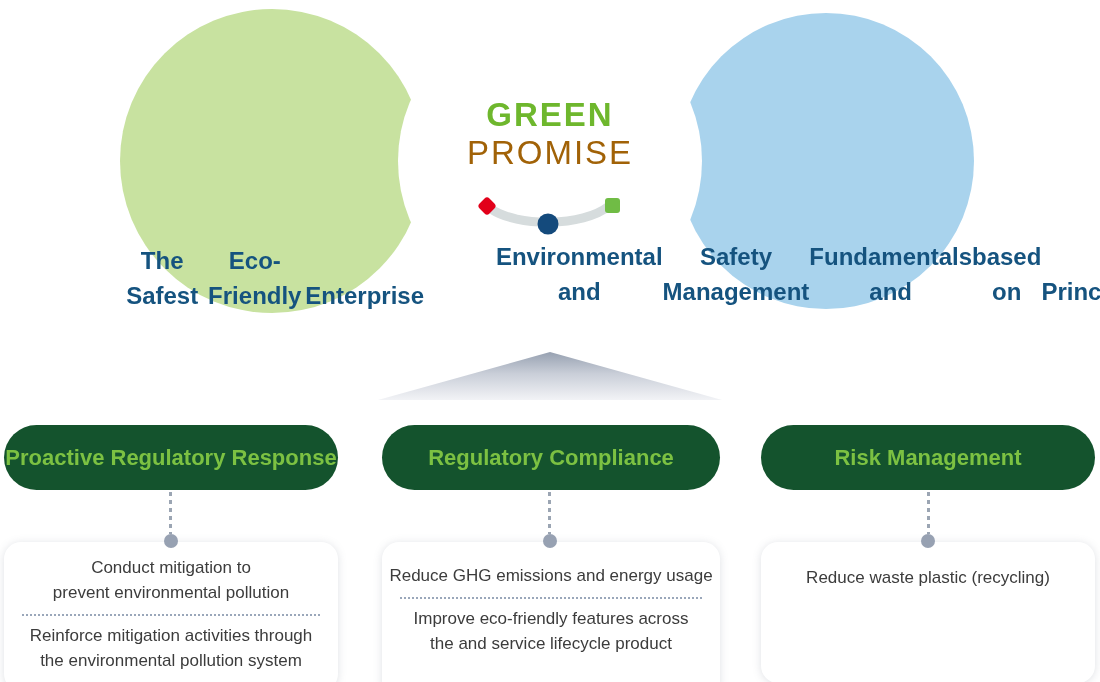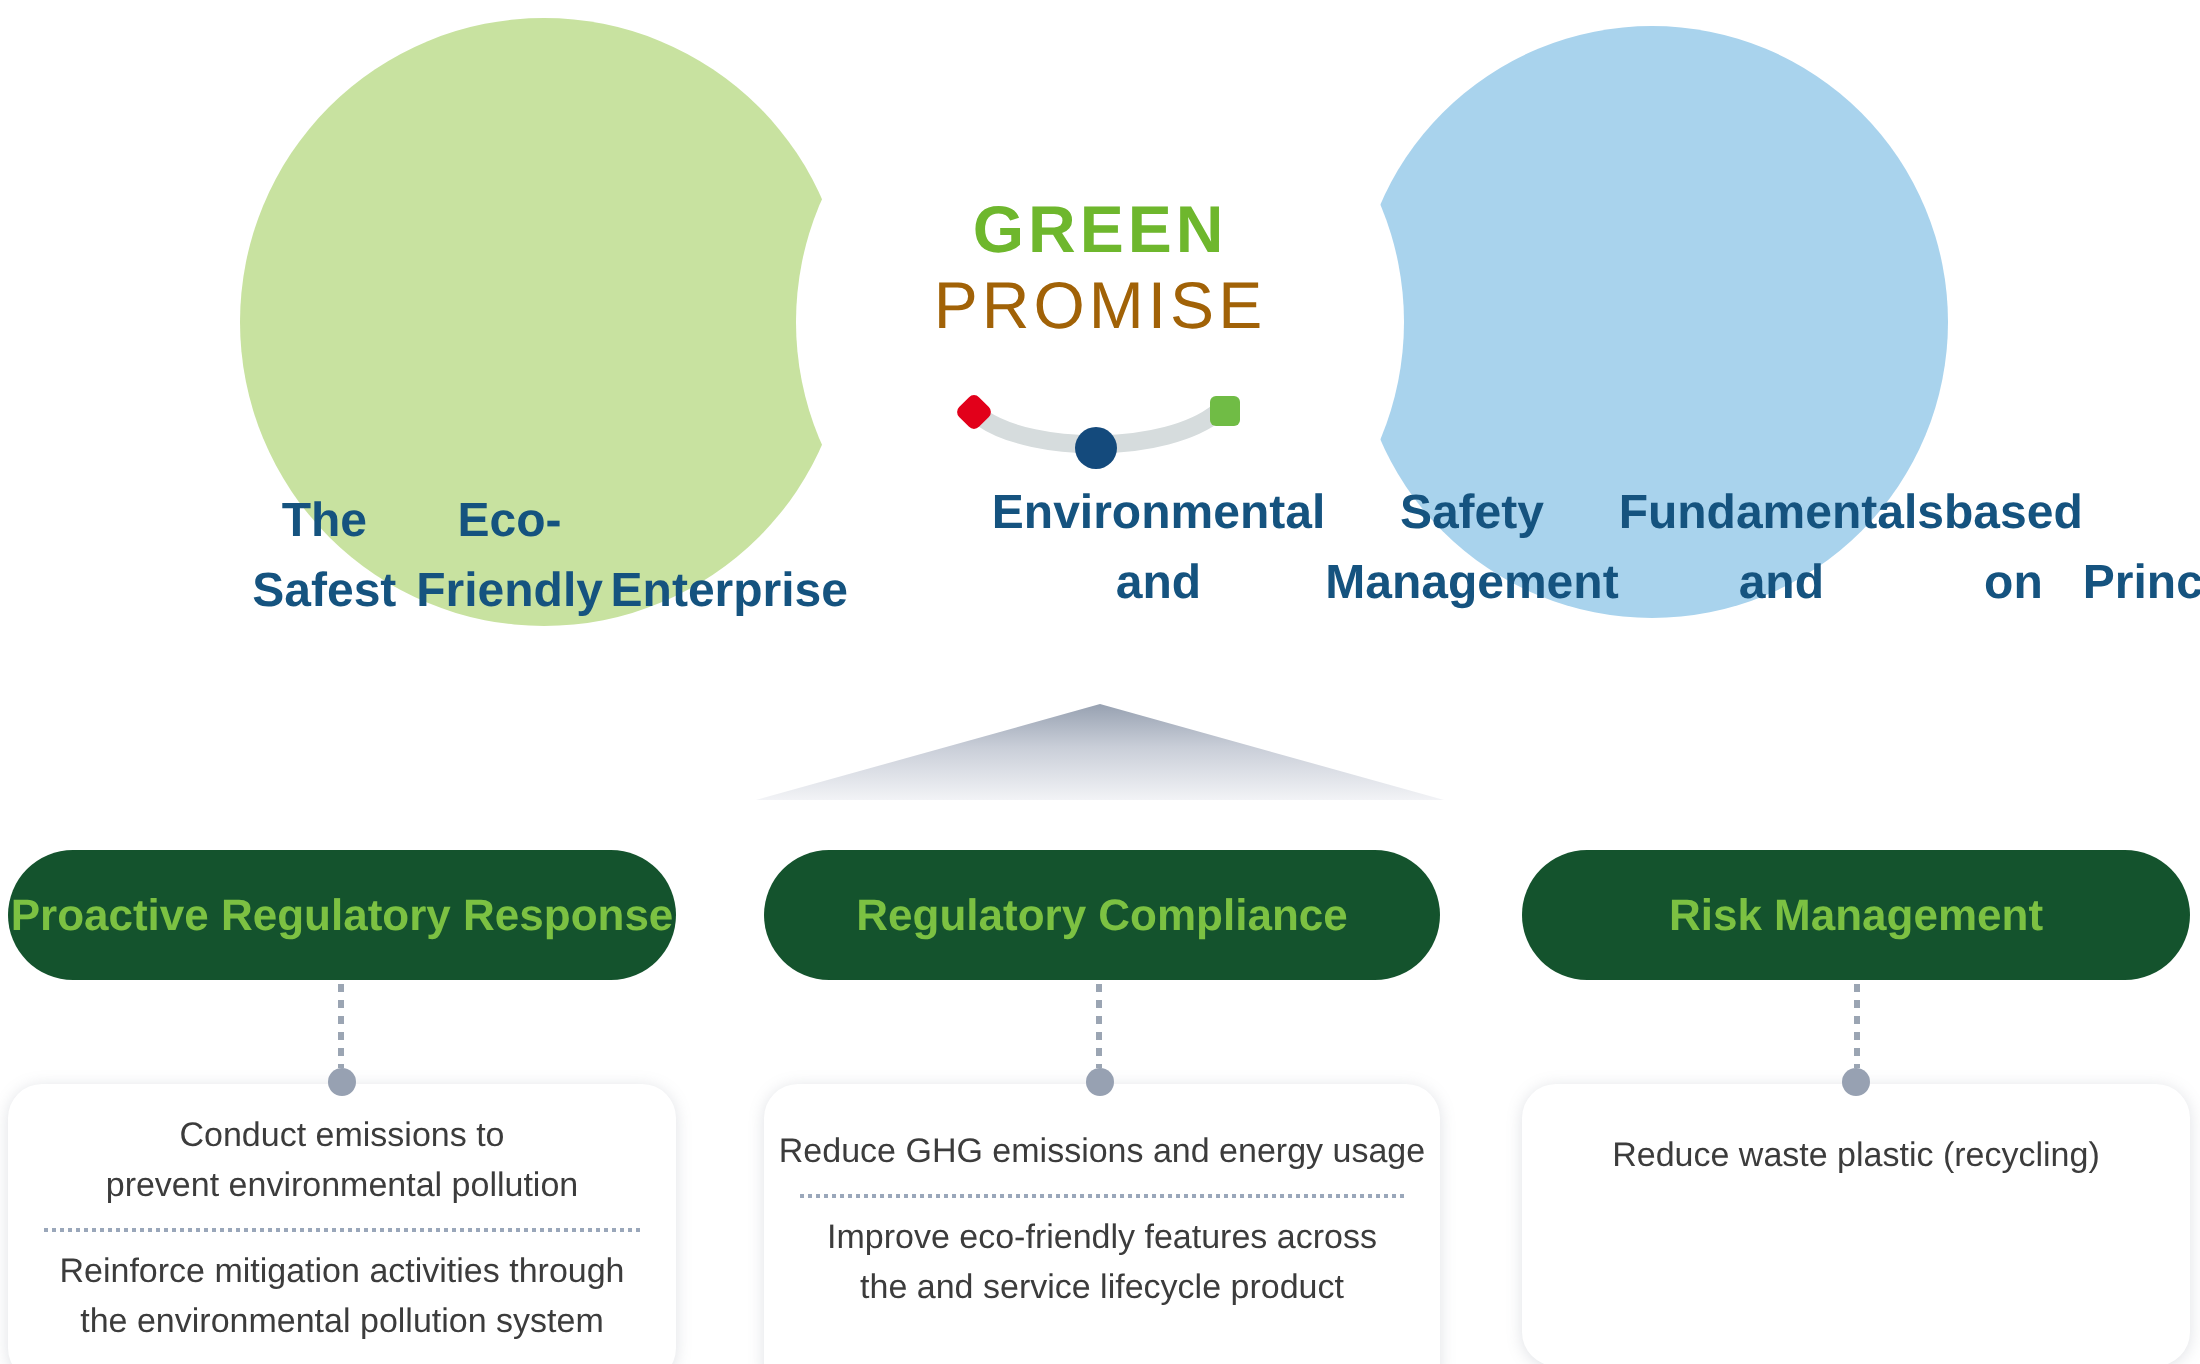--- a/index.html
+++ b/index.html
@@ -130,21 +130,21 @@
   </div>
 
   <div class="connector" style="left:169px;"></div>
   <div class="connector" style="left:548px;"></div>
   <div class="connector" style="left:927px;"></div>
   <div class="connector-dot" style="left:164px;"></div>
   <div class="connector-dot" style="left:543px;"></div>
   <div class="connector-dot" style="left:921px;"></div>
 
   <div class="card card-1">
-    <div class="card-line">Conduct emissions to</div>
+    <div class="card-line">Conduct mitigation to</div>
     <div class="card-line">prevent environmental pollution</div>
     <hr class="card-divider">
     <div class="card-line">Reinforce mitigation activities through</div>
     <div class="card-line">the environmental pollution system</div>
   </div>
 
   <div class="card card-2">
     <div class="card-line">Reduce GHG emissions and energy usage</div>
     <hr class="card-divider">
     <div class="card-line">Improve eco-friendly features across</div>

